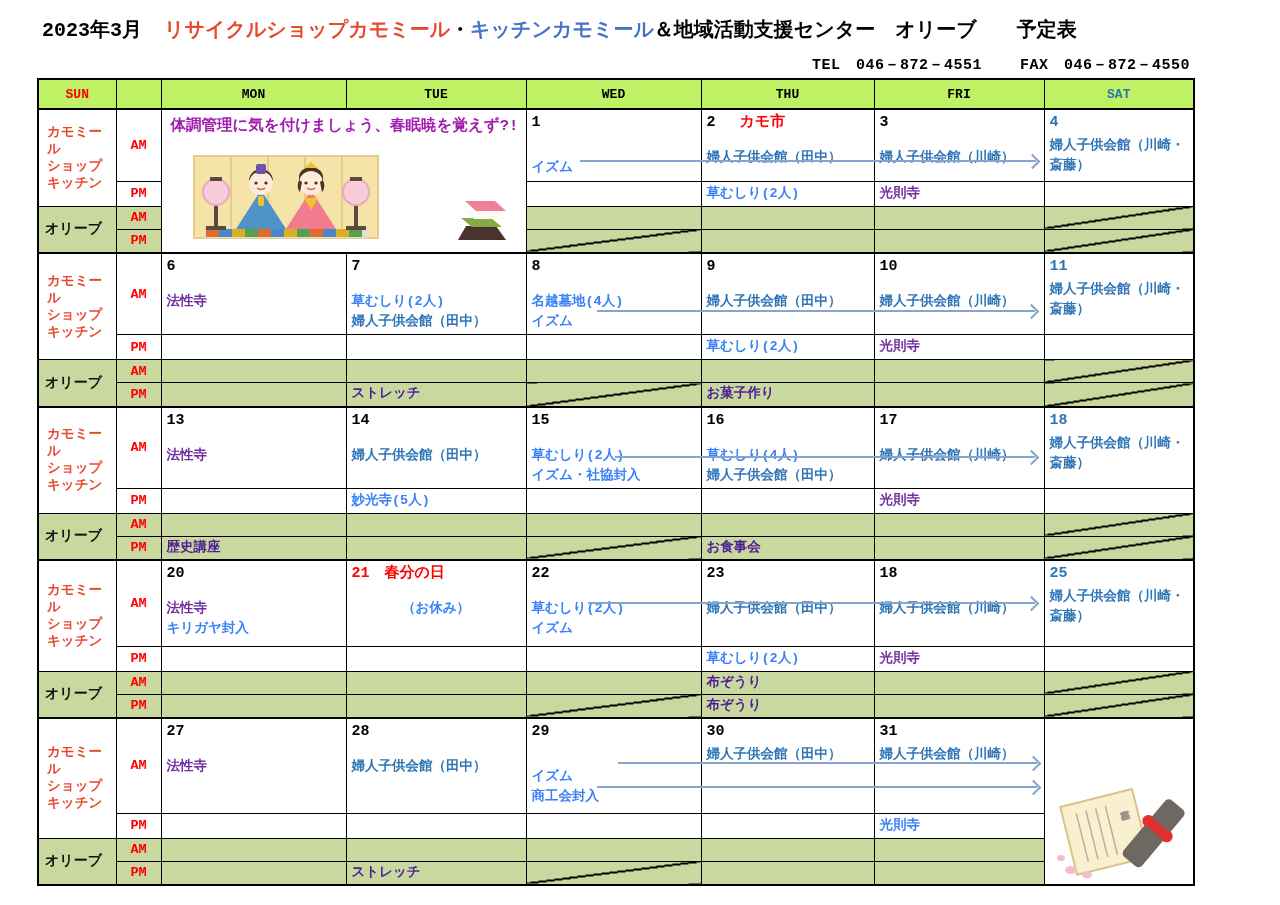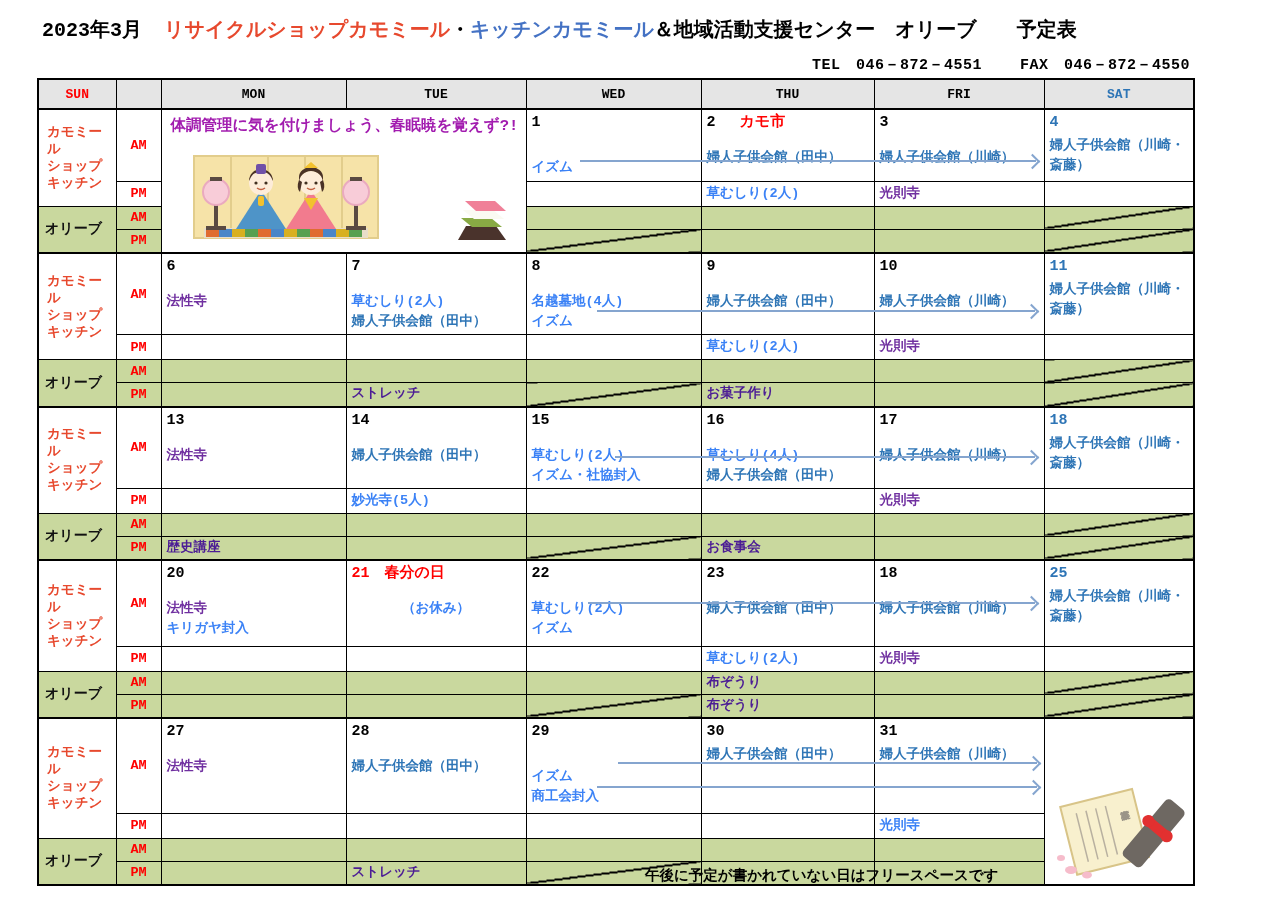--- a/index.html
+++ b/index.html
@@ -8,21 +8,21 @@
   .title{position:absolute;left:42px;top:16px;font-size:20px;white-space:nowrap;}
   .title .m{margin-right:22px;}
   .t-red{color:#e7492e;}
   .t-blue{color:#4472c4;}
   .contact{position:absolute;left:37px;top:55px;width:1153px;text-align:right;font-size:15px;letter-spacing:.5px;}
   .contact span{margin-left:38px;}
   .sheet{position:absolute;left:37px;top:78px;}
   table{border-collapse:collapse;table-layout:fixed;width:1156px;border:2px solid #000;}
   td,th{border:1px solid #000;padding:0;margin:0;overflow:hidden;}
   tr.wk td{border-top:2px solid #000;}
-  th{height:28px;font-size:13px;font-weight:bold;text-align:center;background:#e5e5e5;}
+  th{height:28px;font-size:13px;font-weight:bold;text-align:center;background:#bef264;}
   th.sun{color:#ff0000;}
   th.sat{color:#2e75b6;}
   .lbl{background:#fff;color:#e7492e;font-size:13.5px;vertical-align:middle;padding-left:8px;line-height:17px;white-space:pre-line;}
   .olbl{background:#c9d89e;color:#111;font-size:14px;vertical-align:middle;padding-left:6px;}
   .ap,.apg{font-size:13.5px;color:#ff0000;text-align:center;vertical-align:middle;}
   .apg{background:#c9d89e;}
   .day{background:#fff;vertical-align:top;padding:2px 5px;}
   .pmc{background:#fff;vertical-align:top;padding:2px 5px;}
   .g{background:#c9d89e;vertical-align:top;padding:1px 5px;}
   .diag{background-image:linear-gradient(to bottom right,transparent calc(50% - 1px),#000 calc(50% - 1px),#000 calc(50% + 1px),transparent calc(50% + 1px));}
@@ -537,14 +537,13 @@
       </table>
   </div>
 
   <div class="arrow" style="left:580px;top:160px;width:456px;"></div>
   <div class="arrow" style="left:597px;top:310px;width:438px;"></div>
   <div class="arrow" style="left:615px;top:456px;width:420px;"></div>
   <div class="arrow" style="left:588px;top:602px;width:447px;"></div>
   <div class="arrow" style="left:618px;top:762px;width:419px;"></div>
   <div class="arrow" style="left:597px;top:786px;width:440px;"></div>
 
-  <div class="note">午後に予定が書かれていない日はフリースペースです</div>
 </div>
 
 </body></html>

